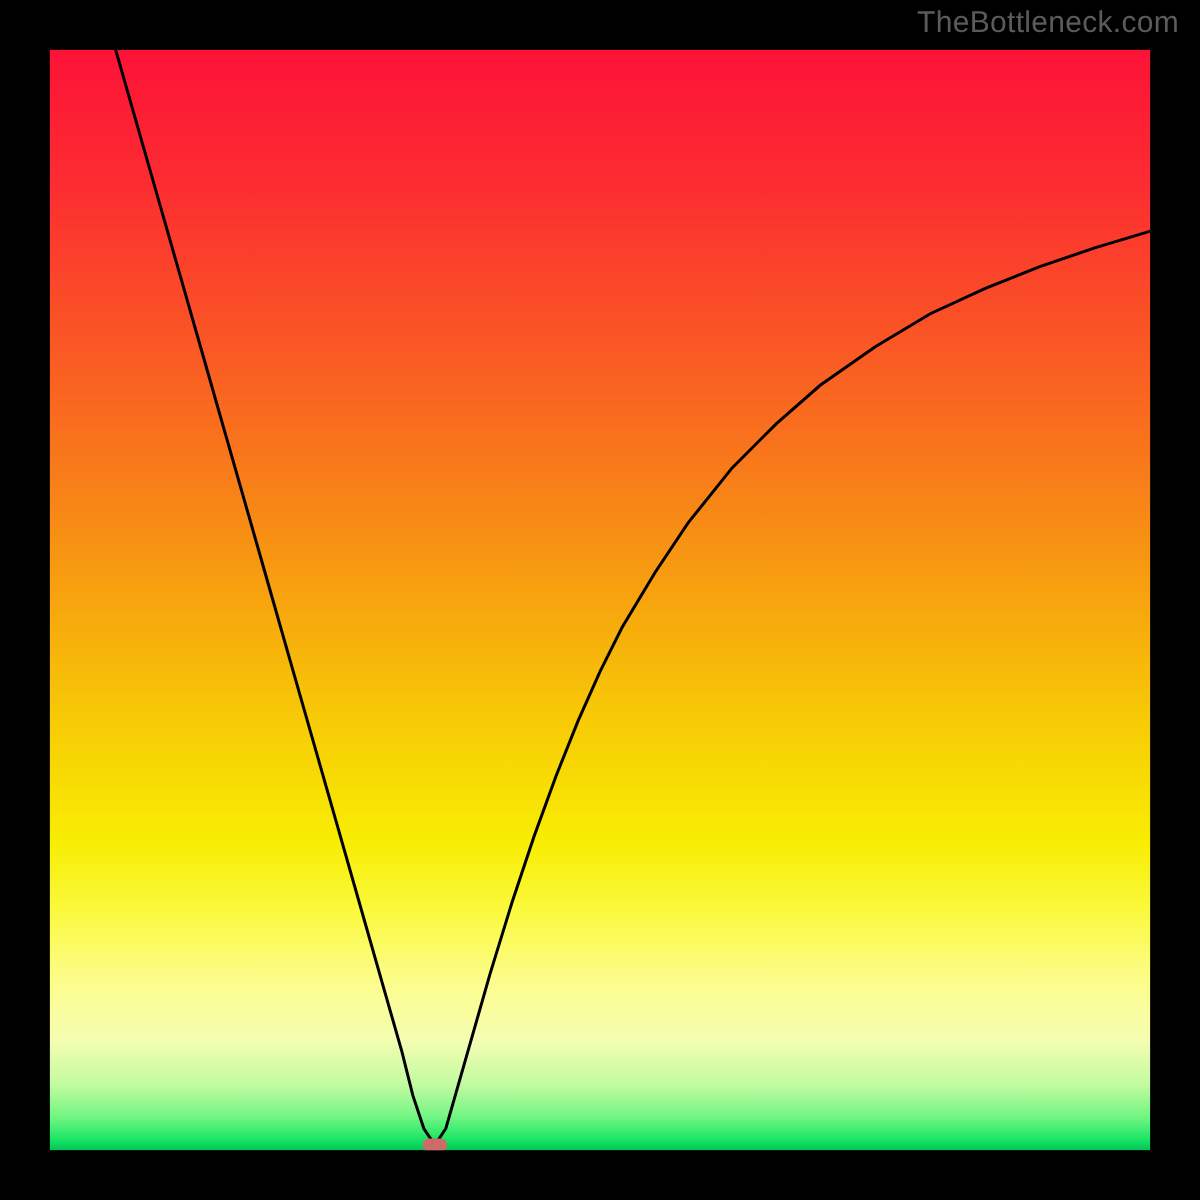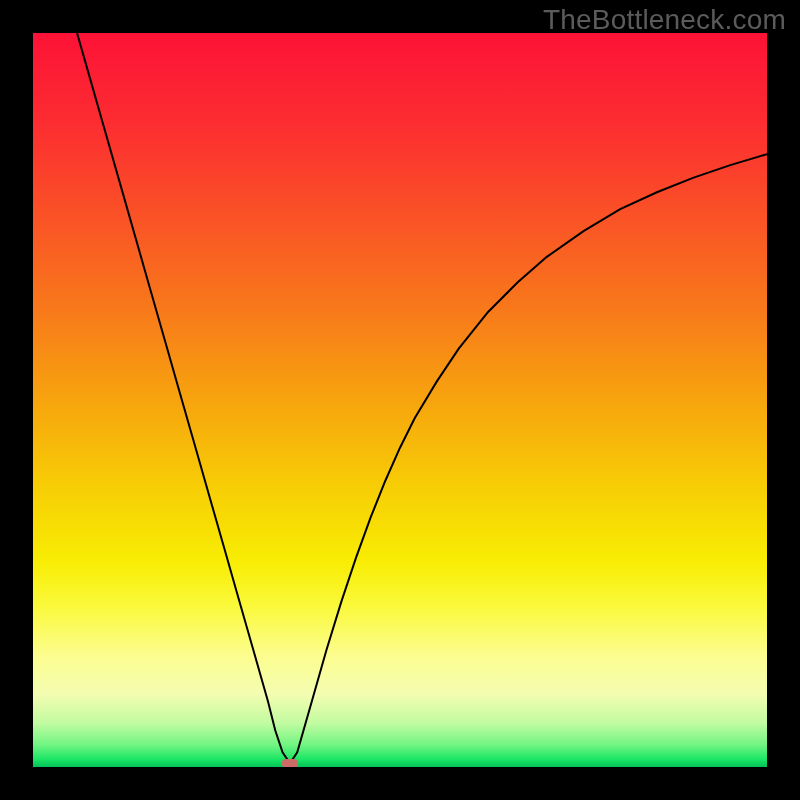--- a/index.html
+++ b/index.html
@@ -14,21 +14,21 @@
   .outer {
     position: relative;
     width: 800px;
     height: 800px;
     background: #000;
   }
   .watermark {
     position: absolute;
     top: 4px;
     right: 14px;
-    font-size: 28px;
+    font-size: 20px;
     font-weight: 500;
     color: #5b5b5b;
     letter-spacing: 0.2px;
     z-index: 5;
   }
   .plot-area {
     position: absolute;
     left: 33px;
     top: 33px;
     width: 734px;

